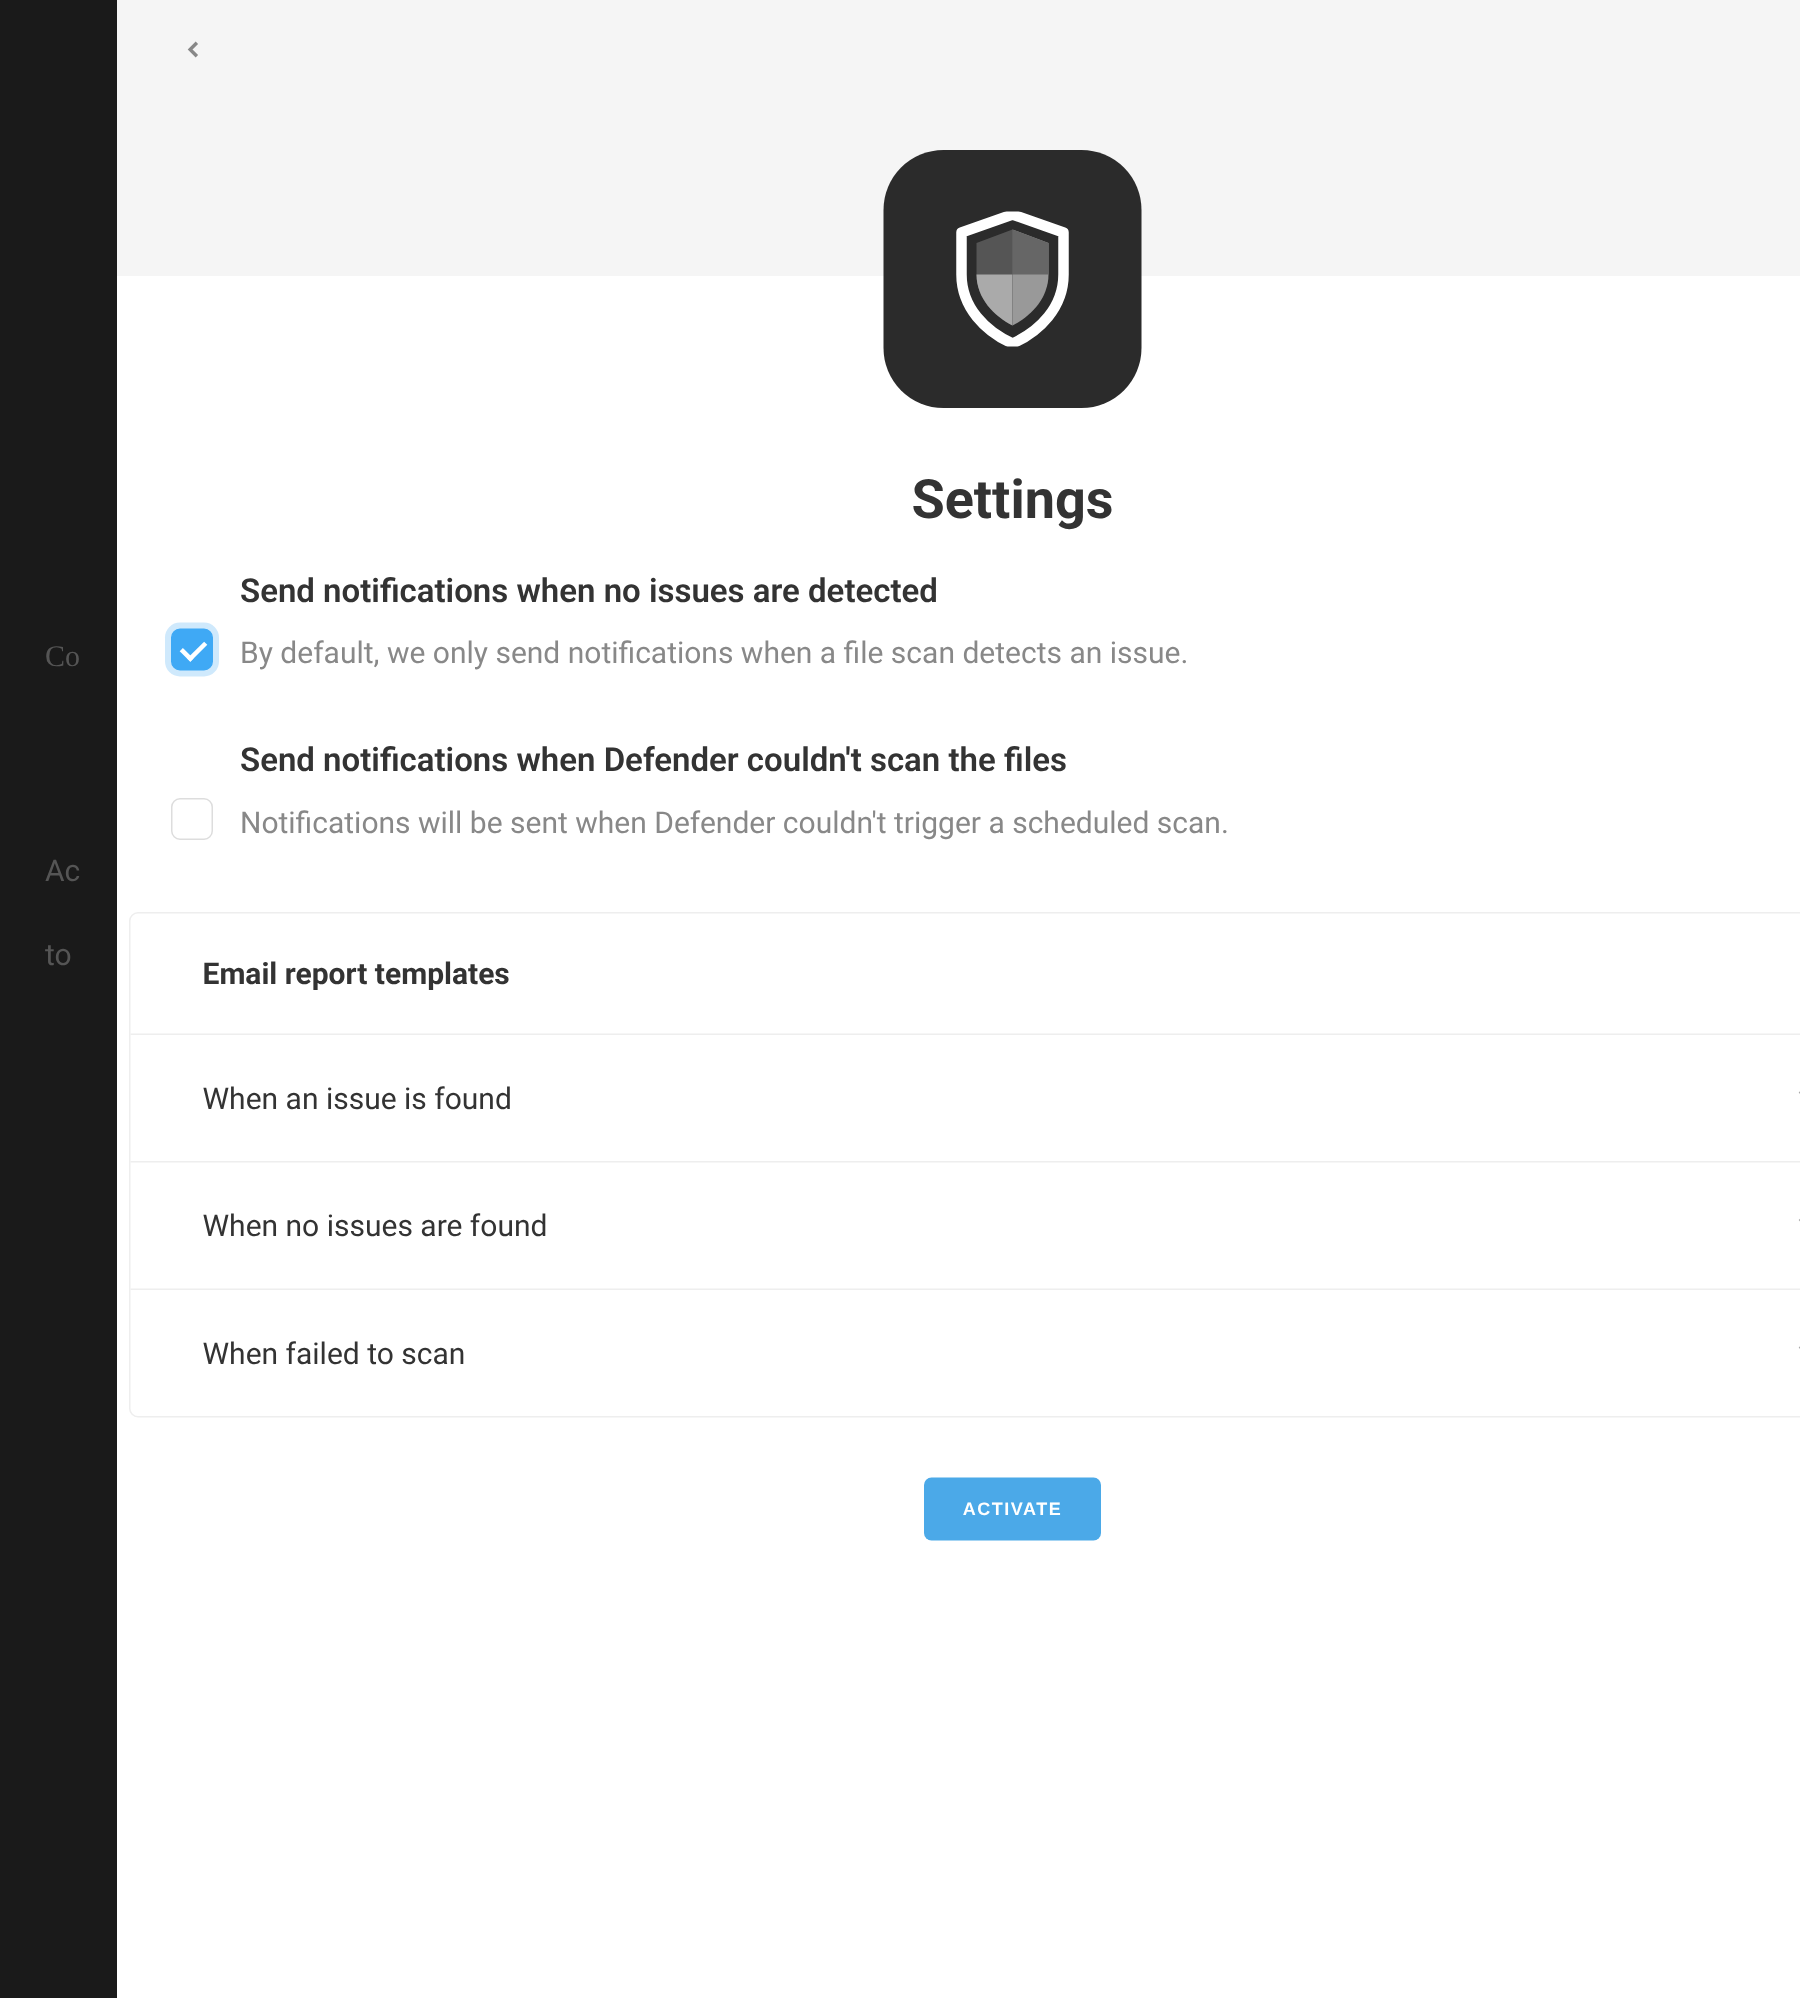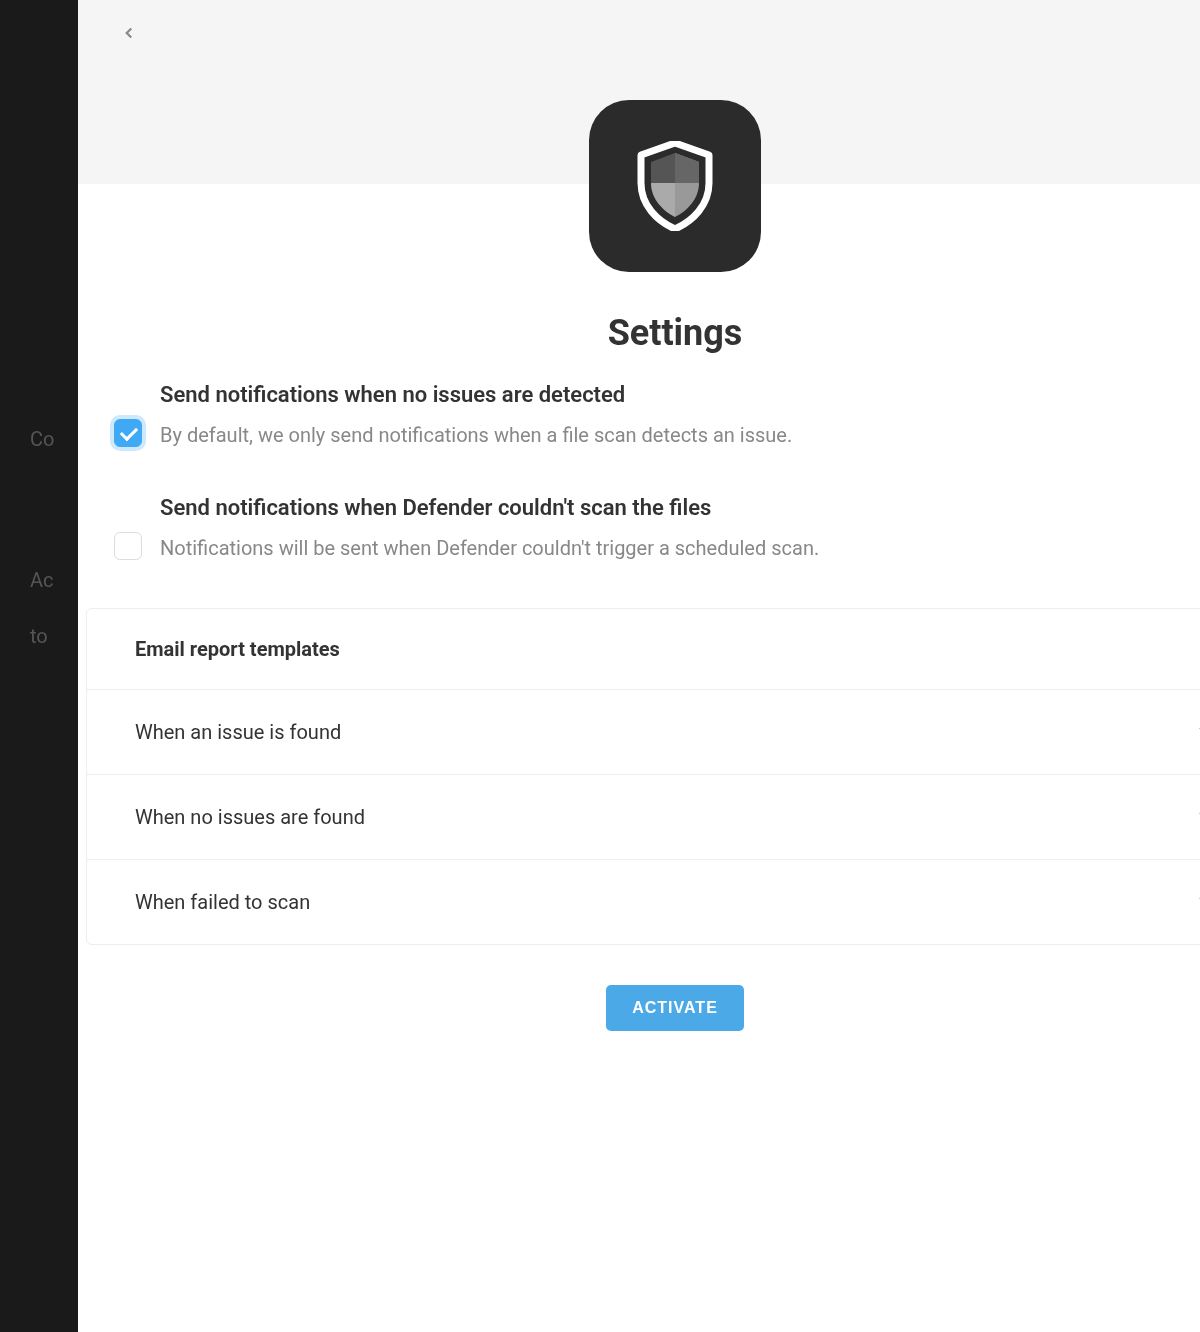--- a/index.html
+++ b/index.html
@@ -174,31 +174,31 @@
     }
     .footer {
       text-align: center;
       padding: 40px 0 60px;
     }
     .activate-btn {
       background: #4ba9e8;
       color: #fff;
       border: none;
       padding: 14px 26px;
-      font-size: 16px;
+      font-size: 12px;
       font-weight: 700;
       letter-spacing: 1px;
       border-radius: 5px;
       cursor: pointer;
     }
   </style>
 </head>
 <body>
 
-<div class="backdrop-text" style="left:30px; top:427px;">Co</div>
+<div class="backdrop-text" style="left:30px; top:427px;font-family:Liberation Serif, serif;">Co</div>
 <div class="backdrop-text" style="left:30px; top:568px;">Ac</div>
 <div class="backdrop-text" style="left:30px; top:624px;">to</div>
 
 <div class="modal">
   <div class="modal-header">
     <div class="back-btn">
       <svg width="18" height="18" viewBox="0 0 24 24" fill="none" stroke="currentColor" stroke-width="3">
         <polyline points="15 18 9 12 15 6"></polyline>
       </svg>
     </div>

